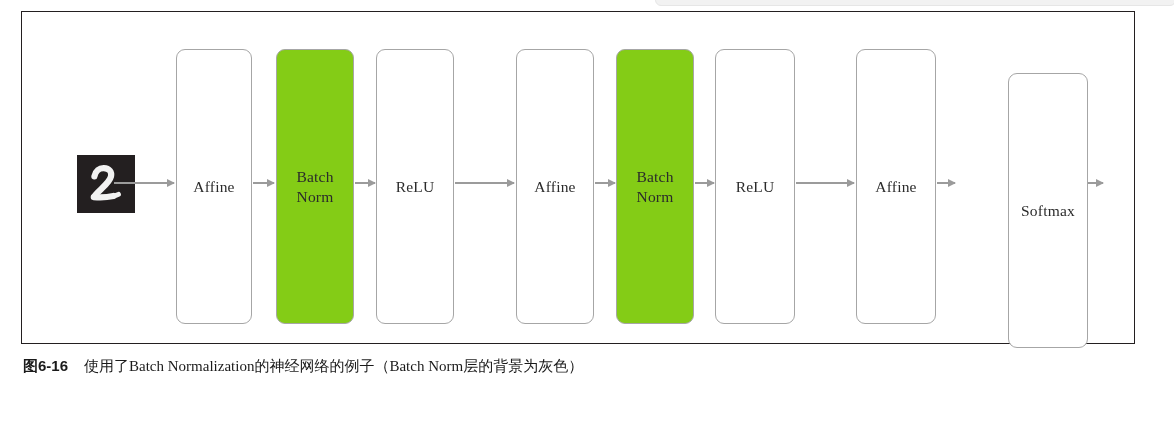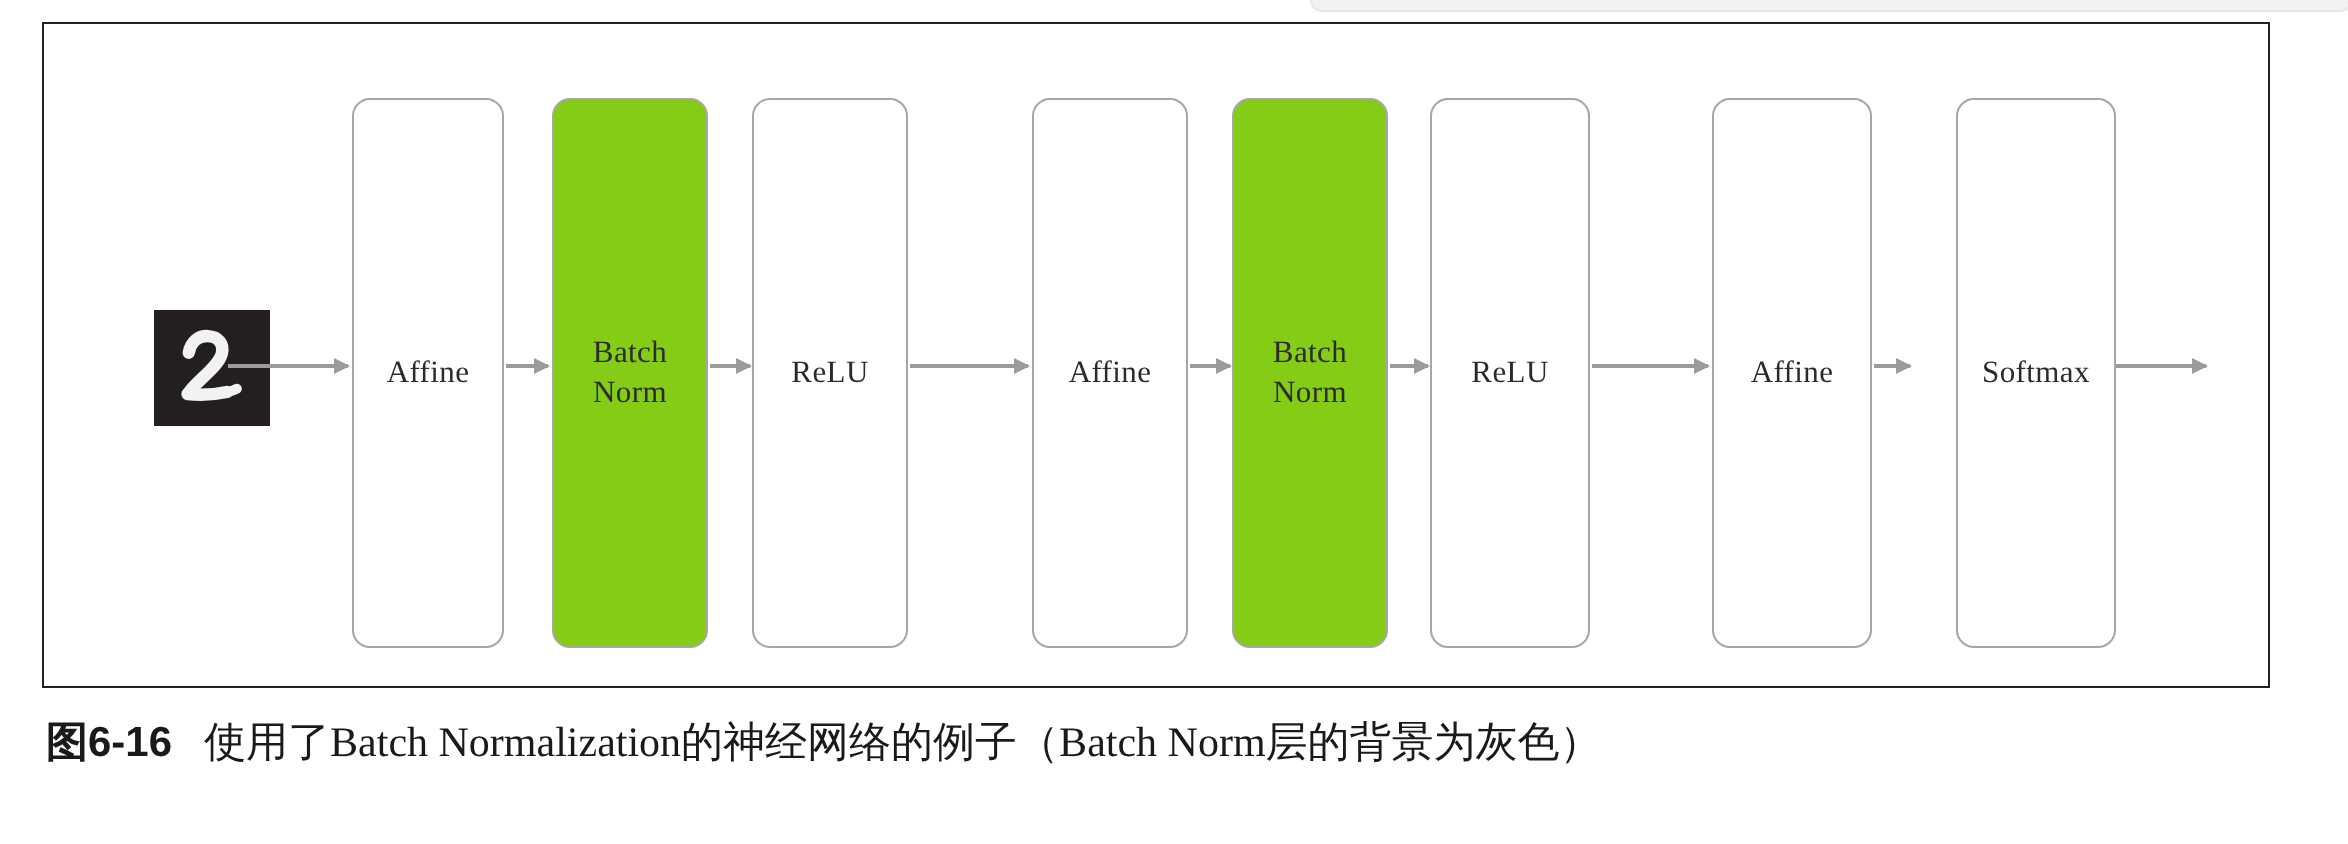--- a/index.html
+++ b/index.html
@@ -94,21 +94,21 @@
     border-bottom: 4.4px solid transparent;
     border-left: 8px solid #9b9b9b;
   }
 
   
   .caption {
     position: absolute;
     left: 23px;
     top: 357px;
     width: 1140px;
-    font-size: 21px;
+    font-size: 15px;
     color: #1a1a1a;
     white-space: nowrap;
     font-family: "Liberation Serif", "DejaVu Serif", serif;
   }
   .caption .cap-num {
     font-weight: bold;
     font-family: "Liberation Sans", "DejaVu Sans", sans-serif;
   }
   .caption .cap-gap { display: inline-block; width: 16px; }
   .caption .cap-text { font-weight: 500; }
@@ -164,21 +164,21 @@
   </div>
 
   <div class="layer-box" style="left:693px;width:80px;">
     <span class="layer-label">ReLU</span>
   </div>
 
   <div class="layer-box" style="left:834px;width:80px;">
     <span class="layer-label">Affine</span>
   </div>
 
-  <div class="layer-box" style="left:956px;width:80px;">
+  <div class="layer-box" style="left:986px;width:80px;margin-top:24px;">
     <span class="layer-label">Softmax</span>
   </div>
 
 </div>
 
 <div class="caption">
   <span class="cap-num">图6-16</span><span class="cap-gap"></span><span class="cap-text">使用了Batch Normalization的神经网络的例子（Batch Norm层的背景为灰色）</span>
 </div>
 
 </body></html>

